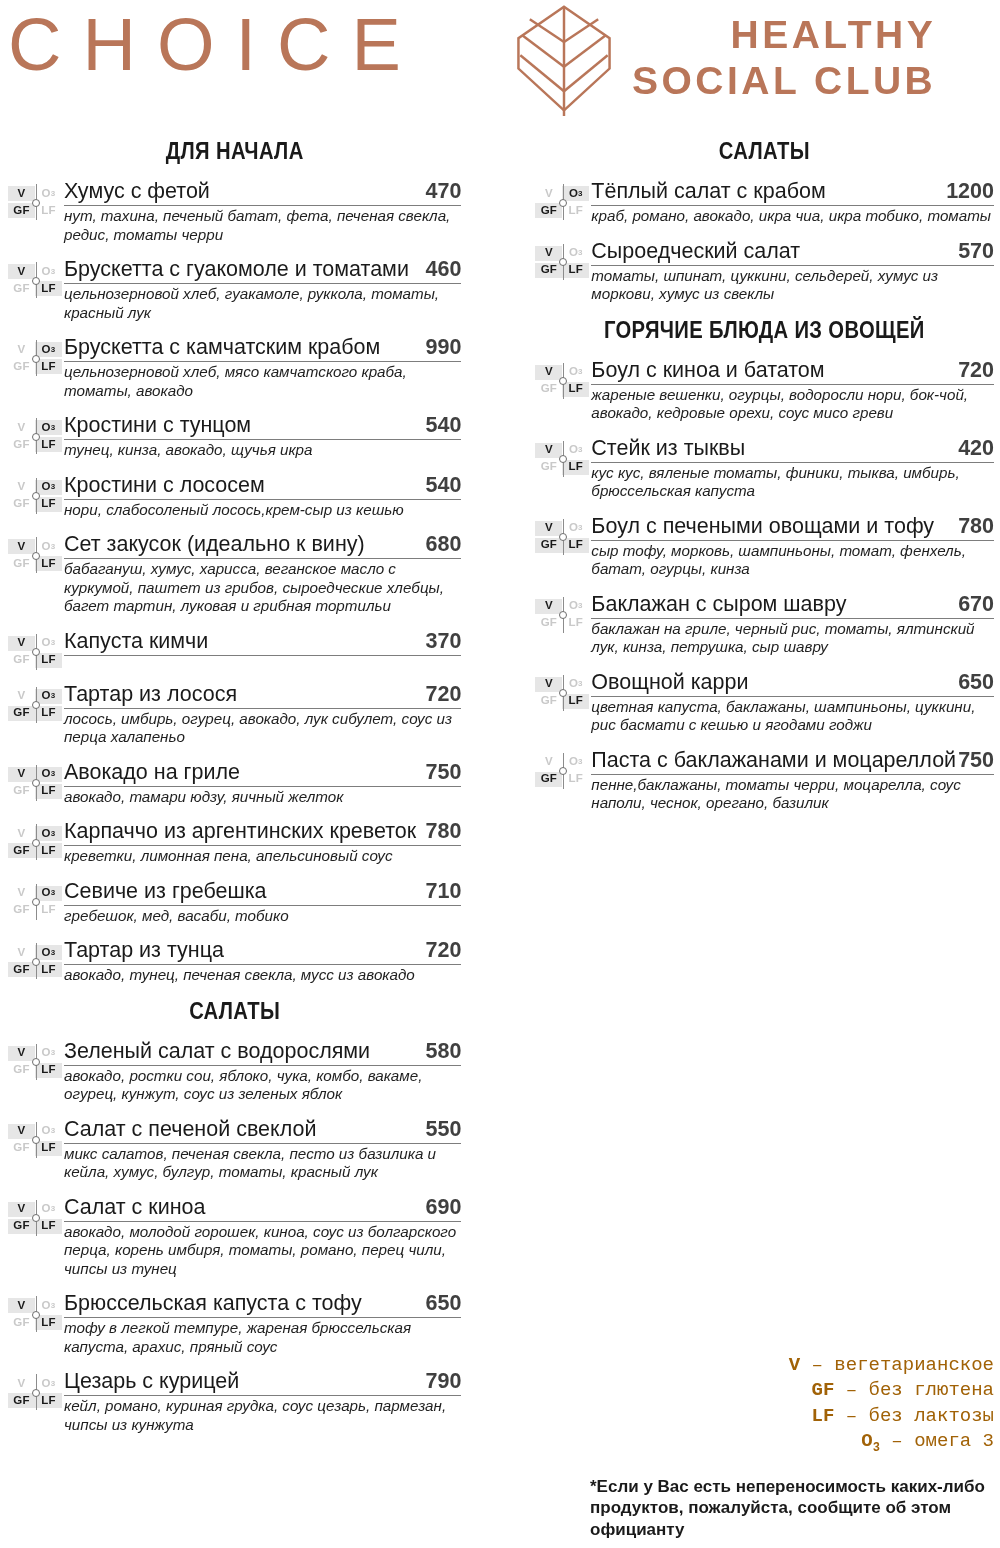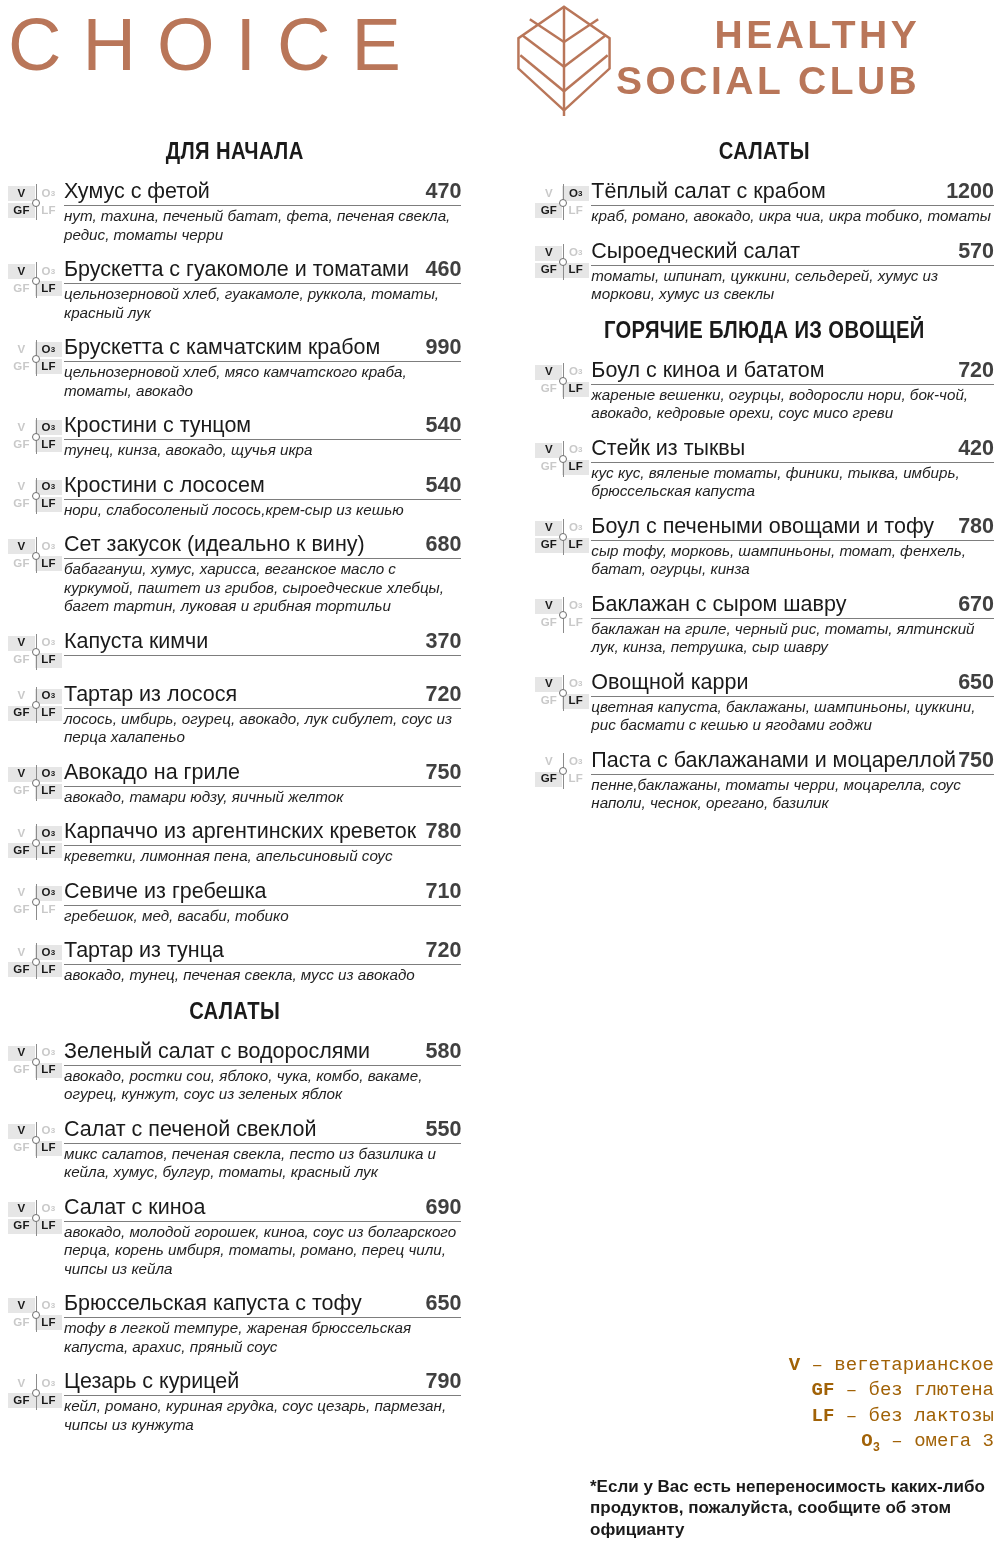--- a/index.html
+++ b/index.html
@@ -19,21 +19,21 @@
     position: absolute; left: 8px; top: 8px;
     font-size: 74px; line-height: 1;
     letter-spacing: 21px;
     font-weight: 300;
     color: #b97659;
     font-family: "Liberation Sans", sans-serif;
     text-align: center;
   }
   .brand-right {
     position: absolute; left: 512px; top: 4px;
-    display: flex; align-items: flex-start; 
+    display: flex; align-items: flex-start; gap: 16px;
   }
   .leaf-icon { width: 104px; height: 112px; flex: 0 0 auto; }
   .brand-words {
     display: flex; flex-direction: column; align-items: flex-end;
     margin-top: 8px;
   }
   .brand-line {
     font-size: 39px; line-height: 46px; font-weight: 700;
     letter-spacing: 3.5px; color: #b97659;
   }
@@ -470,21 +470,21 @@
             </div>
             <div class="bdiv"></div>
             <div class="bdot"></div>
           </div>
           <div class="body">
             <div class="titleline">
               <div class="dish">Салат с киноа</div>
               <div class="spacer"></div>
               <div class="price">690</div>
             </div>
-            <div class="desc">авокадо, молодой горошек, киноа, соус из болгарского перца, корень имбиря, томаты, романо, перец чили, чипсы из кейла</div>
+            <div class="desc">авокадо, молодой горошек, киноа, соус из болгарского перца, корень имбиря, томаты, романо, перец чили, чипсы из тунец</div>
           </div>
         </div>
         <div class="item">
           <div class="badges">
             <div class="brow">
               <div class="bcell on">V</div>
               <div class="bcell off">O<sub>3</sub></div>
             </div>
             <div class="brow">
               <div class="bcell off">GF</div>

